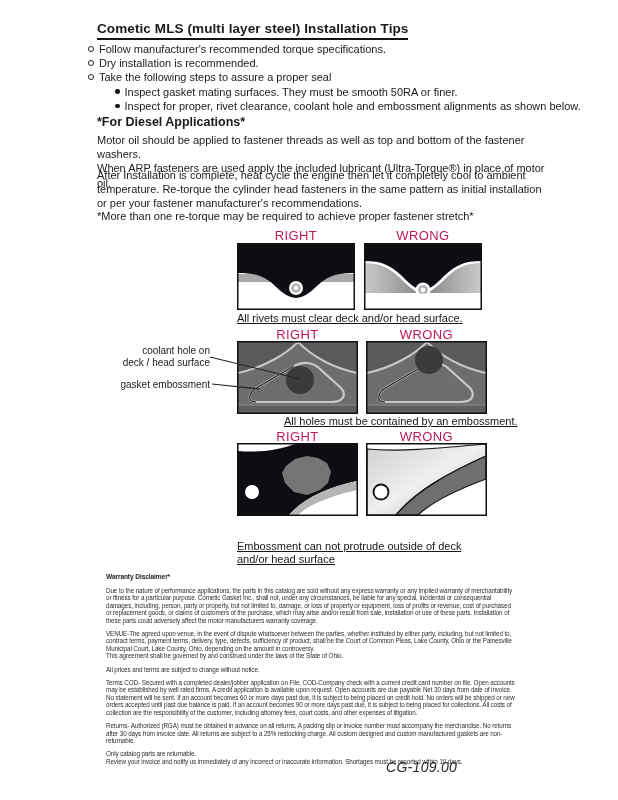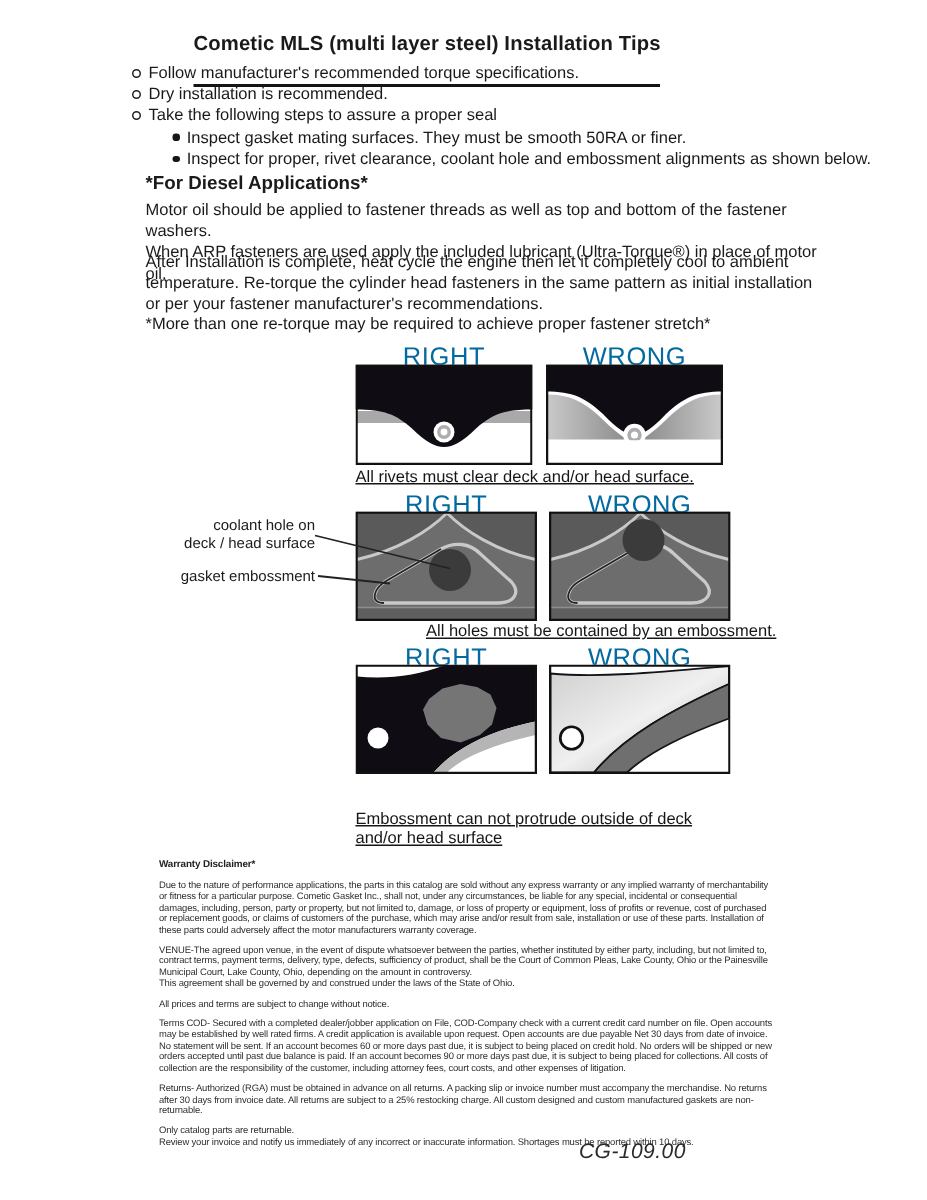--- a/index.html
+++ b/index.html
@@ -2,31 +2,31 @@
 <html><head>
 <meta charset="utf-8">
 <style>
   html,body{margin:0;padding:0;background:#ffffff;}
   .page{
     position:relative;width:618px;height:800px;background:#ffffff;
     font-family:"Liberation Sans",sans-serif;color:#1a1a1a;overflow:hidden;
   }
   .title{
     position:absolute;left:97px;top:21px;font-size:13.5px;font-weight:bold;
-    letter-spacing:.1px;border-bottom:2px solid #141414;padding-bottom:20px;margin-left:32px;
+    letter-spacing:.1px;border-bottom:2px solid #141414;padding-bottom:2px;
   }
   .bullets{position:absolute;left:88px;top:42px;font-size:11px;}
   .brow{display:flex;align-items:center;height:14.2px;gap:5px;}
   .brow.sub{margin-left:27px;align-items:center;}
   .mk-o{width:4px;height:4px;border:1px solid #222;border-radius:50%;flex:none;}
   .mk-f{width:4.5px;height:4.5px;background:#161616;border-radius:50%;flex:none;}
   .h2{position:absolute;left:97px;top:115px;font-size:12.5px;font-weight:bold;}
   .para{position:absolute;left:97px;width:452px;font-size:11px;line-height:14.2px;white-space:pre-line;}
   .p1{top:133px;} .p2{top:168px;} .p3{top:209px;}
-  .dlabel{position:absolute;font-size:17px;letter-spacing:.4px;color:#0369a1;text-align:center;}
+  .dlabel{position:absolute;font-size:13px;letter-spacing:.4px;color:#be185d;text-align:center;}
   .panel{position:absolute;}
   .caption{position:absolute;font-size:11px;line-height:12.5px;white-space:pre-line;color:#161616;text-decoration:underline;}
   .side-label{position:absolute;left:100px;width:110px;text-align:right;font-size:10px;line-height:11.5px;white-space:pre-line;color:#1b1b1b;}
   .legal{position:absolute;left:106px;top:573px;width:409px;color:#2e2e2e;letter-spacing:-.1px;}
   .legal h3{margin:0 0 7px 0;font-size:6.6px;font-weight:bold;color:#222;}
   .legal p{margin:0 0 6px 0;font-size:6.3px;line-height:7.4px;white-space:pre-line;}
   .doc-code{position:absolute;left:386px;top:759px;font-size:14px;letter-spacing:.3px;color:#2a2a2a;font-style:italic;}
   svg{display:block;}
 </style>
 </head>

